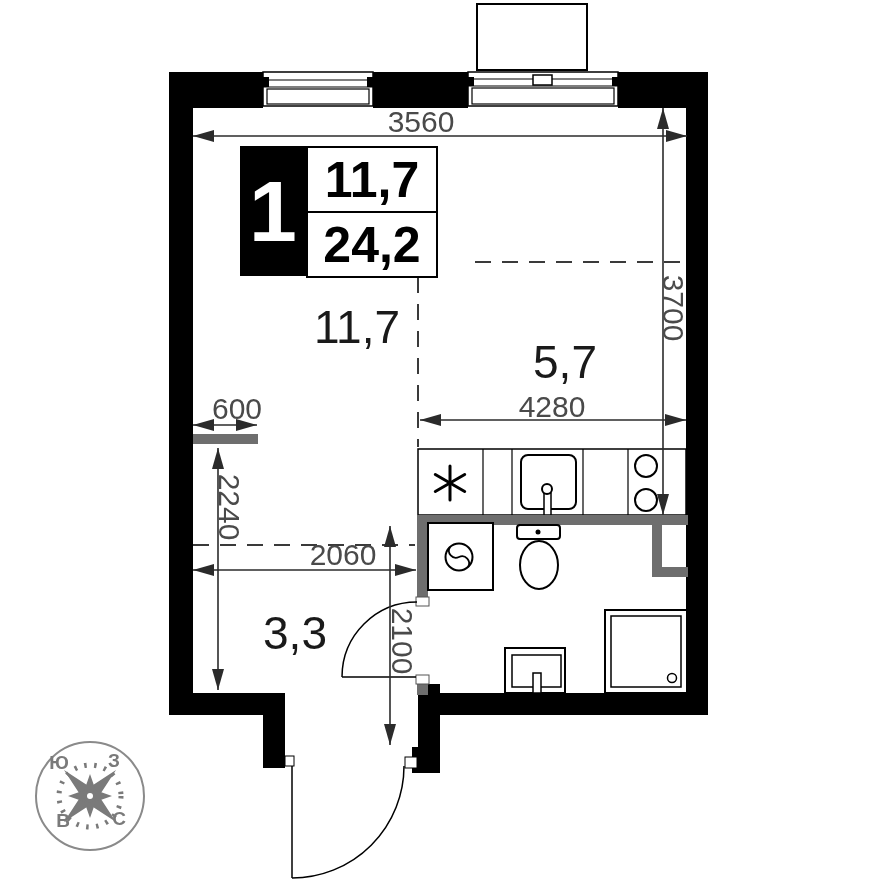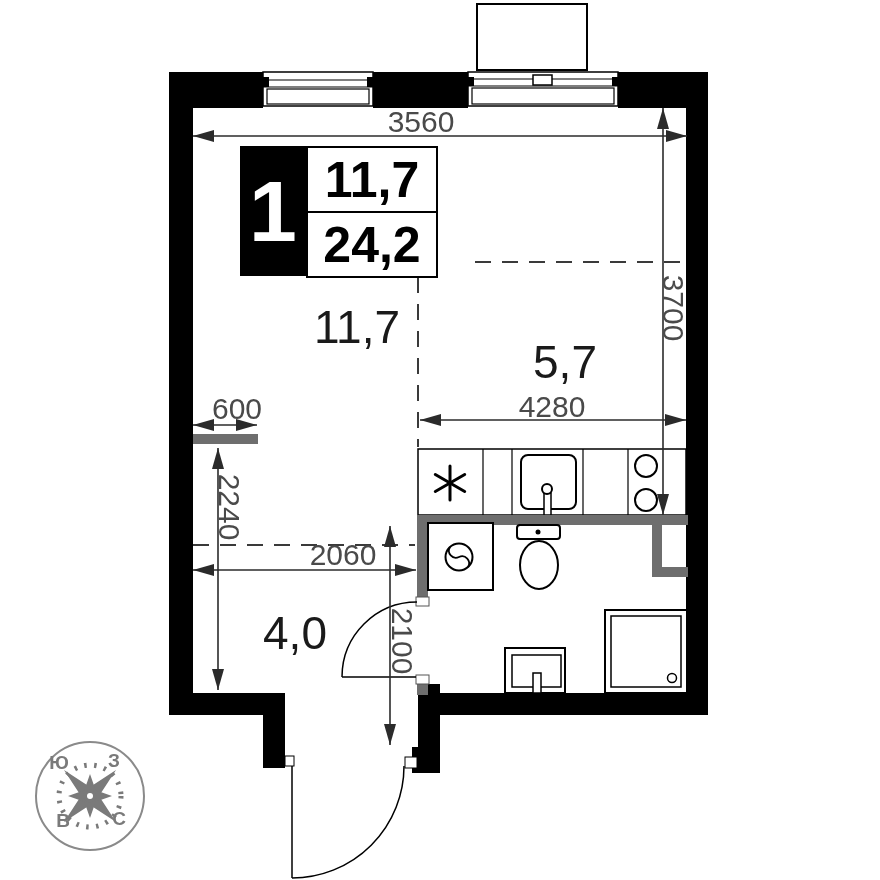--- a/index.html
+++ b/index.html
@@ -175,21 +175,21 @@
 <div class="legend">
   <div class="legend-num">1</div>
   <div class="legend-cells">
     <div class="legend-cell top">11,7</div>
     <div class="legend-cell">24,2</div>
   </div>
 </div>
 
 <div class="lbl room-lbl" style="left:357px;top:327px;">11,7</div>
 <div class="lbl room-lbl" style="left:565px;top:362px;">5,7</div>
-<div class="lbl room-lbl" style="left:295px;top:633px;">4,0</div>
+<div class="lbl room-lbl" style="left:295px;top:633px;">3,3</div>
 
 <div class="lbl dim-lbl" style="left:421px;top:122px;">3560</div>
 <div class="lbl dim-lbl dim-rot" style="left:673px;top:308px;">3700</div>
 <div class="lbl dim-lbl" style="left:552px;top:407px;">4280</div>
 <div class="lbl dim-lbl" style="left:237px;top:409px;">600</div>
 <div class="lbl dim-lbl dim-rot" style="left:229px;top:507px;">2240</div>
 <div class="lbl dim-lbl" style="left:303px;top:555px;margin-left:40px;">2060</div>
 <div class="lbl dim-lbl dim-rot" style="left:402px;top:641px;">2100</div>
 
 <div class="lbl compass-letter" style="left:59px;top:763px;">Ю</div>

